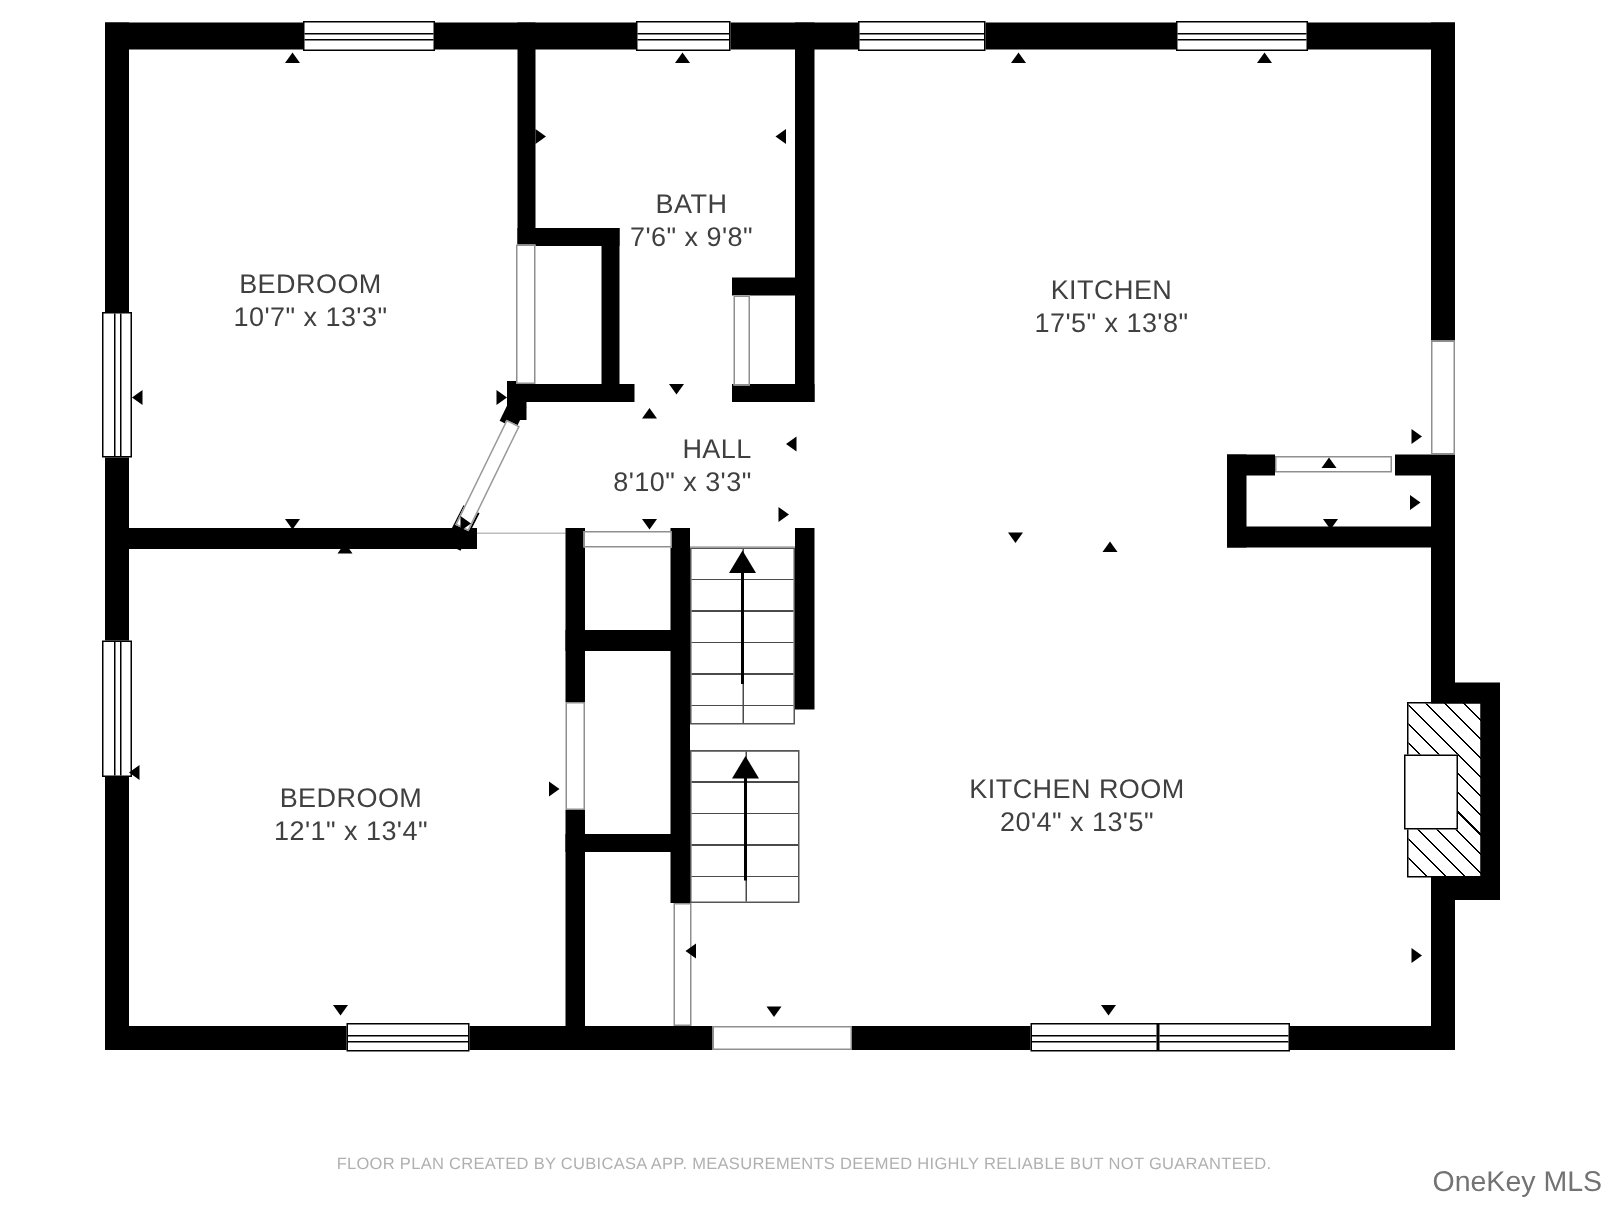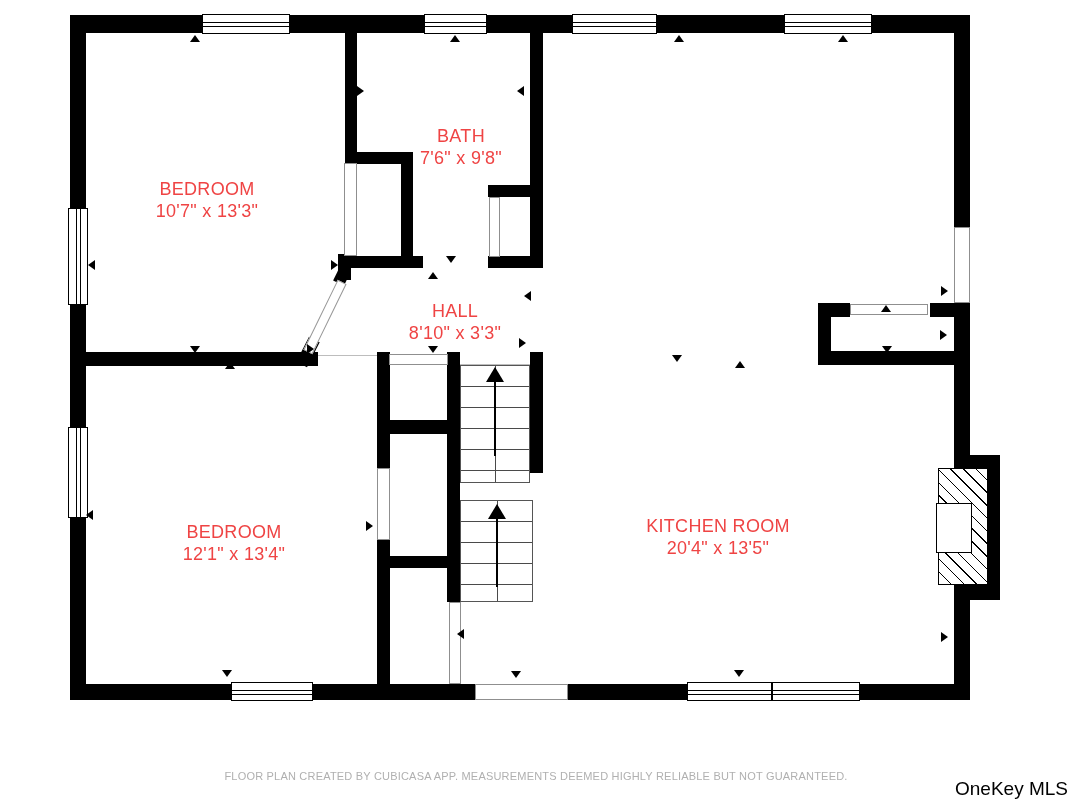--- a/index.html
+++ b/index.html
@@ -18,23 +18,23 @@
   .fbox{position:absolute;background:#fff;border:1px solid #000;box-sizing:border-box;z-index:5;}
   .leaf{position:absolute;background:#fff;border:1px solid #999;box-sizing:border-box;z-index:4;}
   .wedge{position:absolute;background:#000;z-index:4;}
   .rot26{transform:rotate(26deg);}
   .rot27{transform:rotate(27deg);}
   .ar{position:absolute;width:0;height:0;border:solid transparent;z-index:6;}
   .ar-u{border-width:0 5px 7px 5px;border-bottom-color:#000;}
   .ar-d{border-width:7px 5px 0 5px;border-top-color:#000;}
   .ar-l{border-width:5px 7px 5px 0;border-right-color:#000;}
   .ar-r{border-width:5px 0 5px 7px;border-left-color:#000;}
-  .room-label{position:absolute;transform:translateX(-50%);text-align:center;font-size:18px;line-height:22px;color:#ef4444;letter-spacing:.3px;white-space:nowrap;z-index:1;}
+  .room-label{position:absolute;transform:translateX(-50%);text-align:center;font-size:18px;line-height:22px;color:#404040;letter-spacing:.3px;white-space:nowrap;z-index:1;}
   .footer{position:absolute;left:0;right:0;top:770px;text-align:center;font-size:11px;letter-spacing:.2px;color:#b0b0b0;z-index:1;}
-  .watermark{position:absolute;right:4px;top:778px;font-size:19px;color:#000000;z-index:1;}
+  .watermark{position:absolute;right:4px;top:778px;font-size:19px;color:#737373;z-index:1;}
 </style>
 </head>
 <body>
 
 <div id="canvas">
 
   <div class="wall" style="left:70px;top:15px;width:900px;height:18px;"></div>
   <div class="wall" style="left:70px;top:684px;width:900px;height:16px;"></div>
   <div class="wall" style="left:70px;top:15px;width:16px;height:685px;"></div>
   <div class="wall" style="left:954px;top:15px;width:16px;height:685px;"></div>
@@ -130,21 +130,25 @@
   <div class="ar ar-d" style="left:734px;top:670px;"></div>
 
   <div class="room-label" style="left:207px;top:178px;">
     <div>BEDROOM</div>
     <div>10'7" x 13'3"</div>
   </div>
   <div class="room-label" style="left:461px;top:125px;">
     <div>BATH</div>
     <div>7'6" x 9'8"</div>
   </div>
-  <div class="room-label" style="left:455px;top:300px;">
+  <div class="room-label" style="left:741px;top:182px;">
+    <div>KITCHEN</div>
+    <div>17'5" x 13'8"</div>
+  </div>
+  <div class="room-label" style="left:455px;top:288px;text-align:right;">
     <div>HALL</div>
     <div>8'10" x 3'3"</div>
   </div>
   <div class="room-label" style="left:234px;top:521px;">
     <div>BEDROOM</div>
     <div>12'1" x 13'4"</div>
   </div>
   <div class="room-label" style="left:718px;top:515px;">
     <div>KITCHEN ROOM</div>
     <div>20'4" x 13'5"</div>

